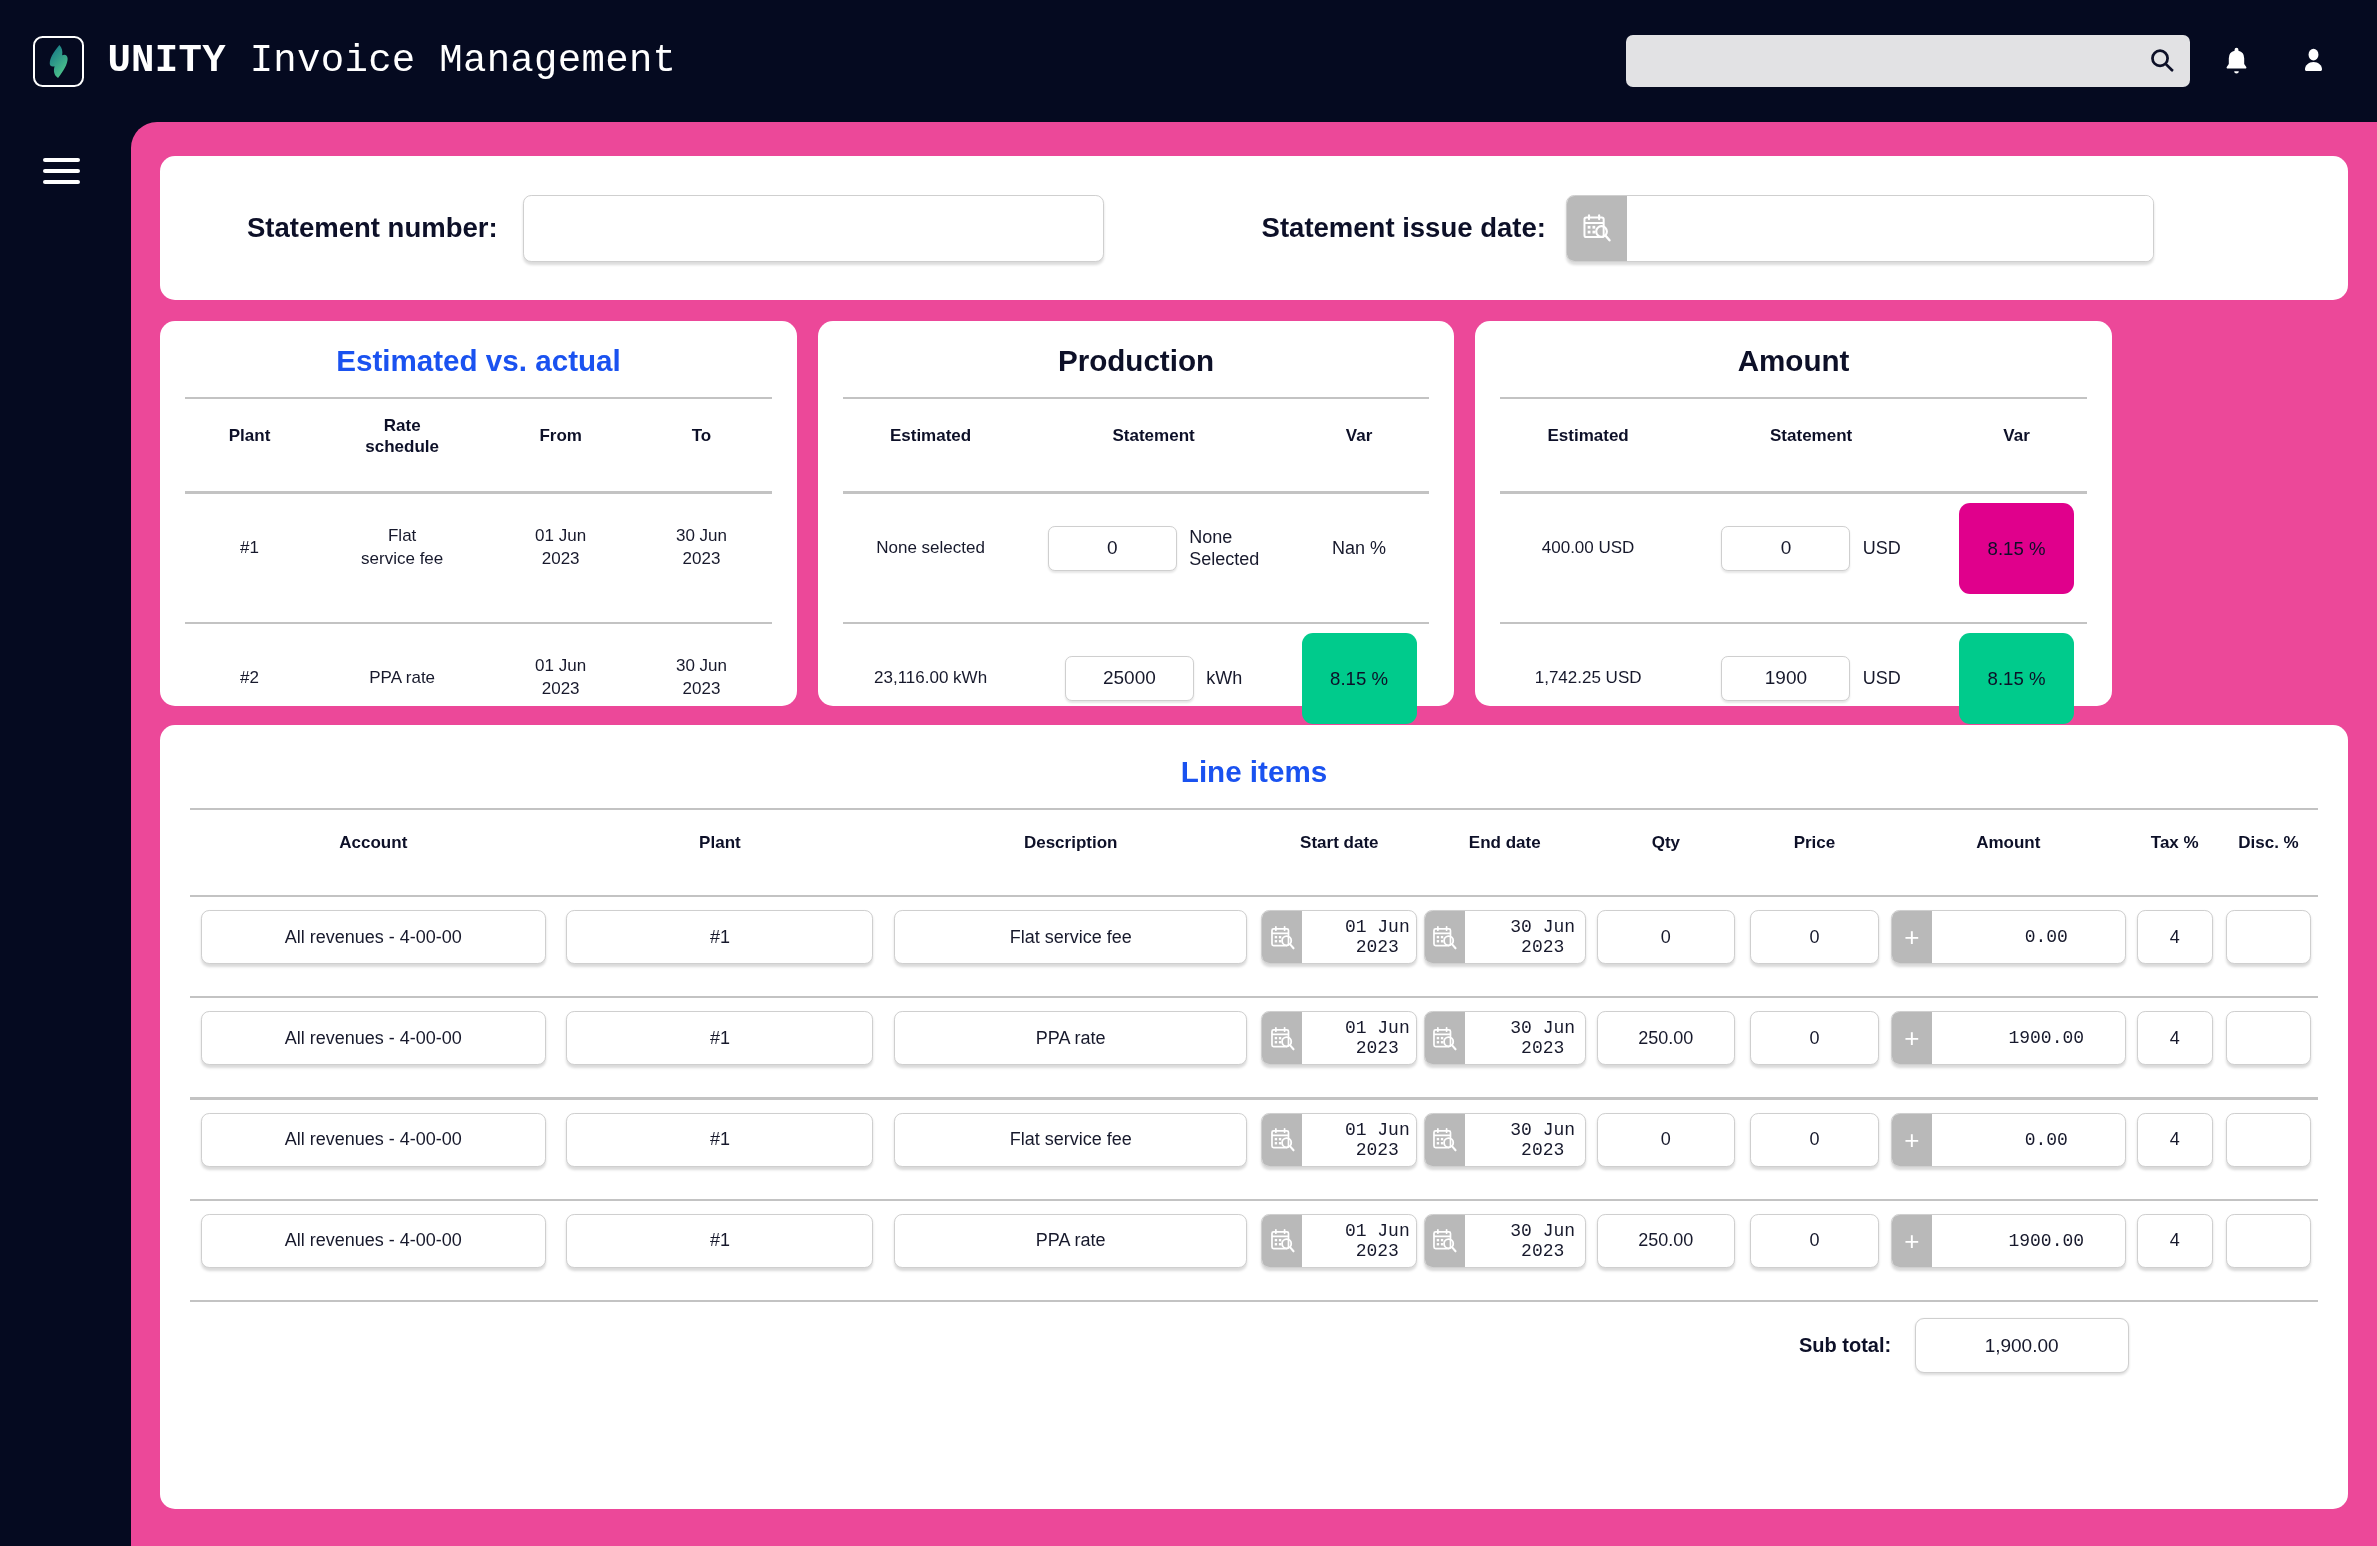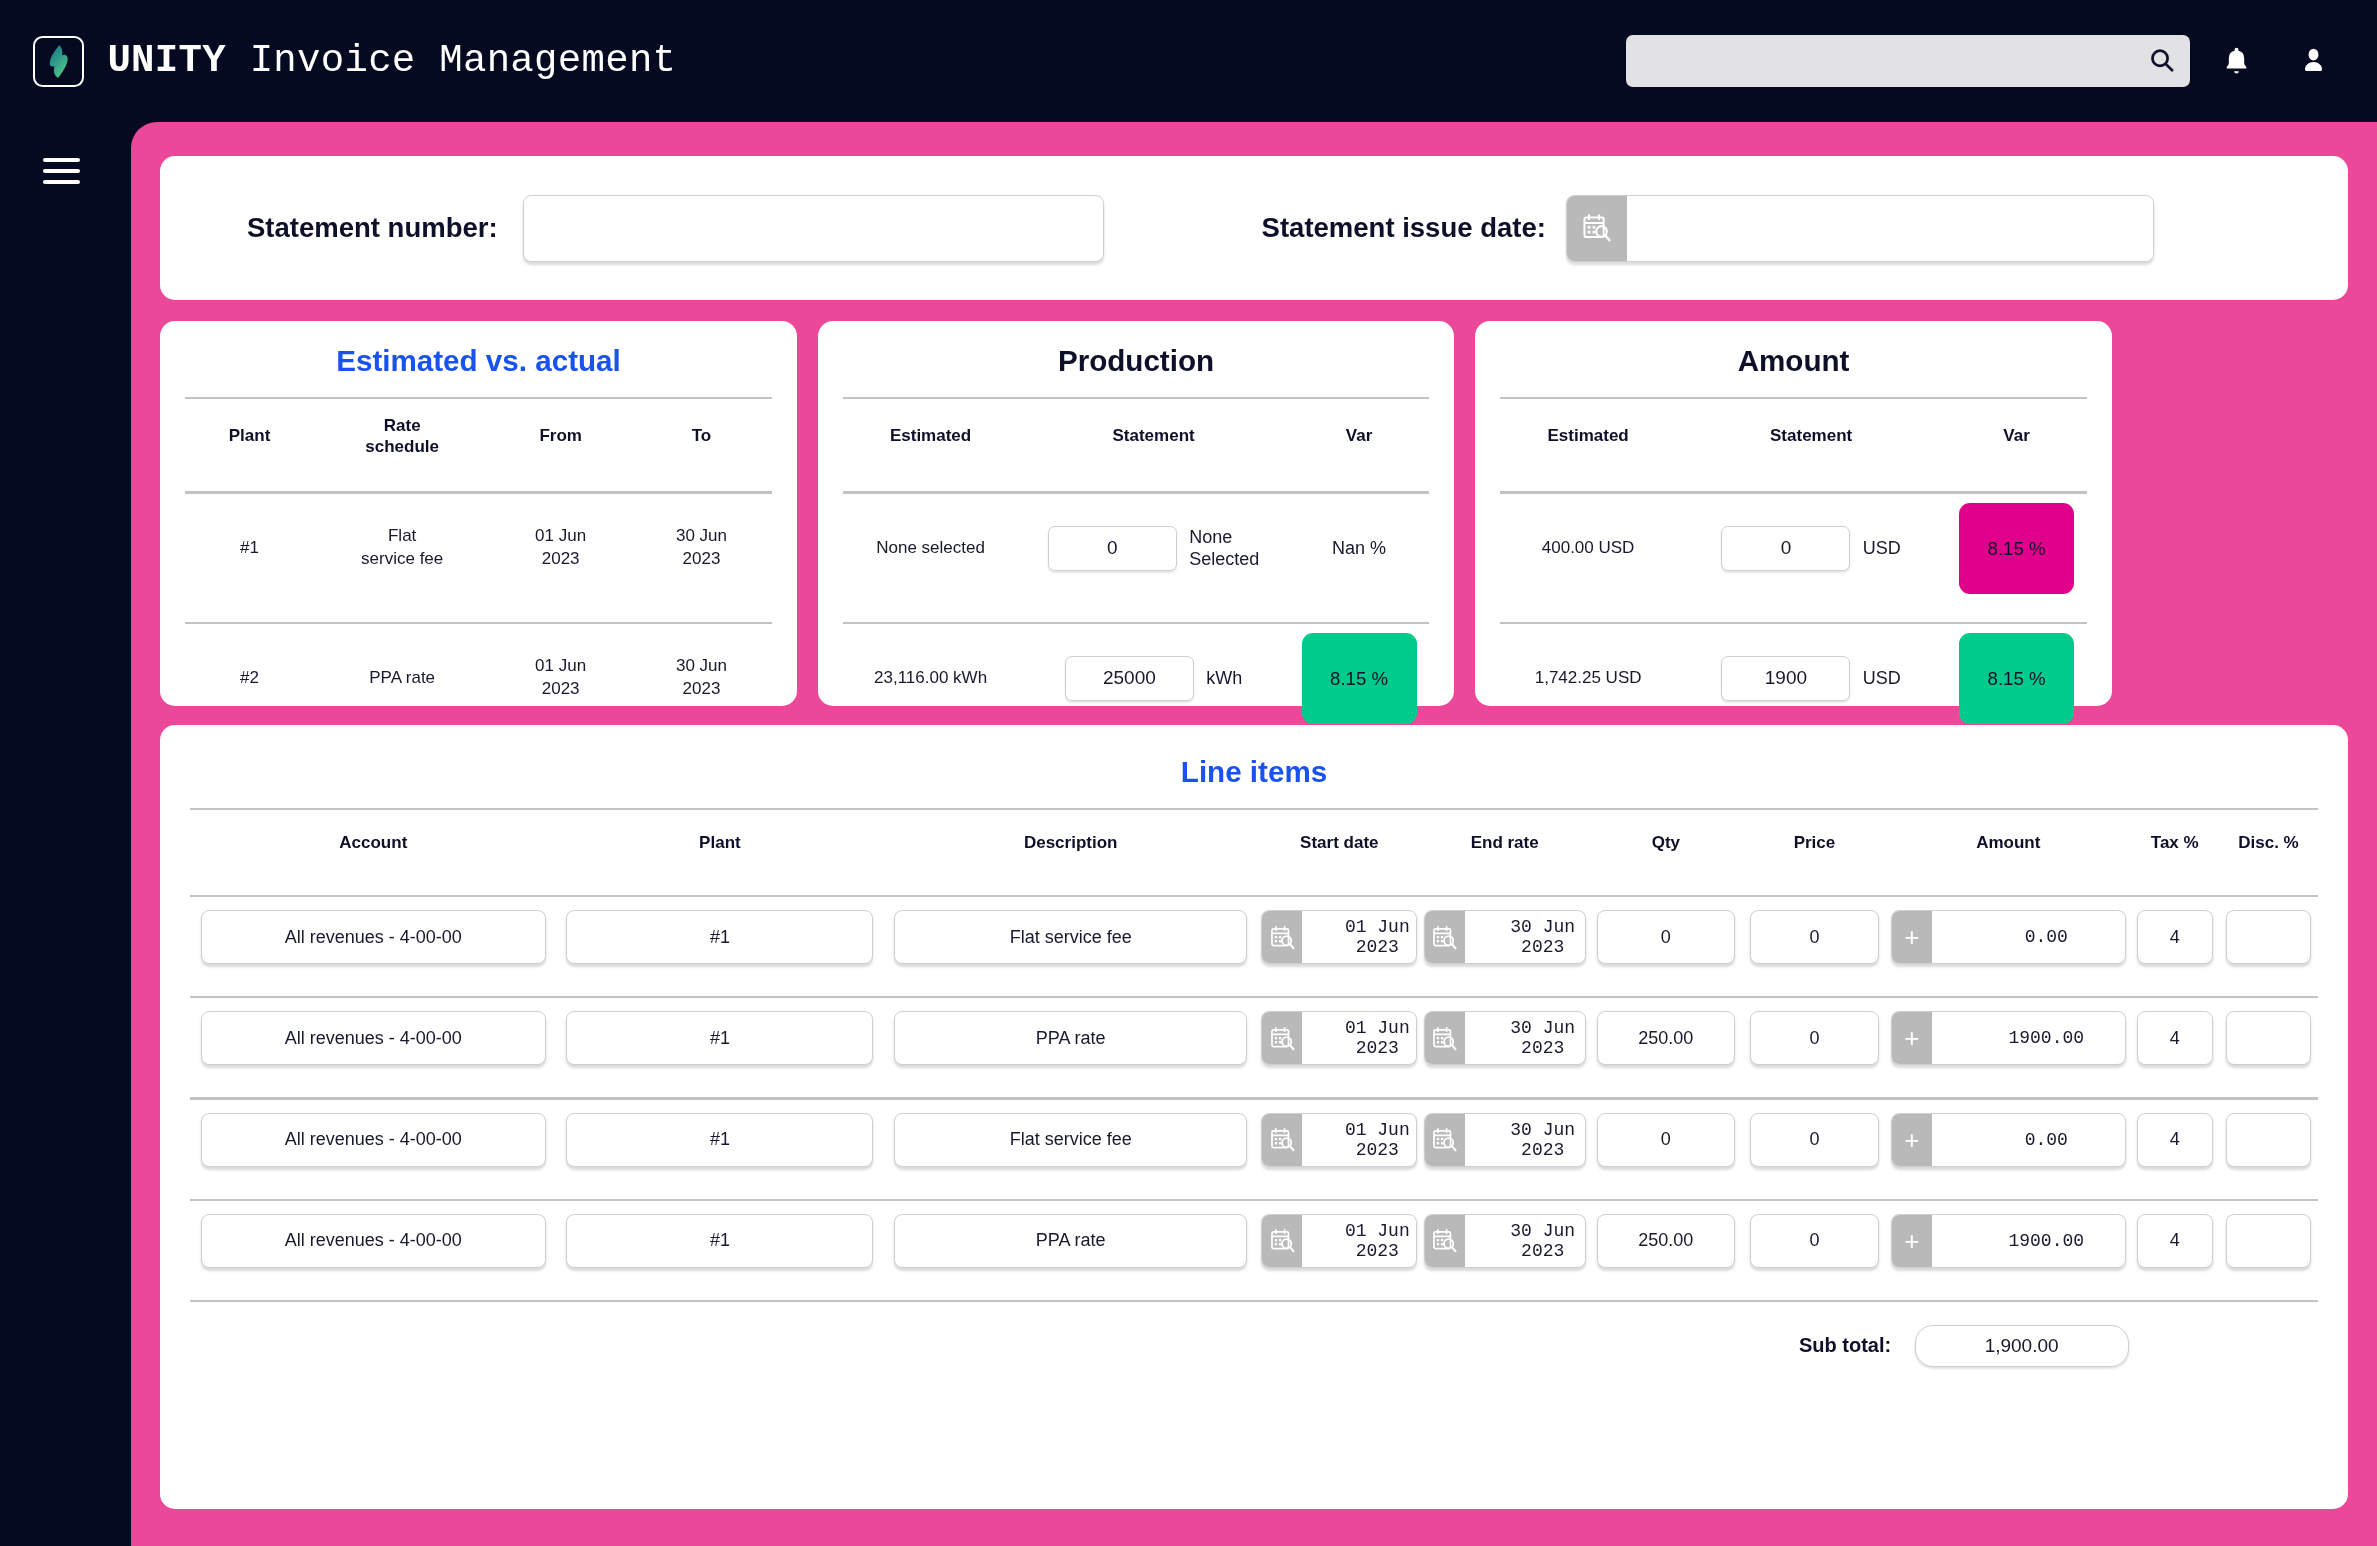--- a/index.html
+++ b/index.html
@@ -157,21 +157,21 @@
   }
   .grp .pre .plus { color: #fff; font-size: 26px; line-height: 1; font-weight: 300; }
   .grp .val {
     flex: 1; display: flex; align-items: center; justify-content: center;
     font-size: 18px; color: #17192c; border: 0; outline: none; text-align: center;
     font-family: Liberation Mono, monospace; background: transparent; padding-left: 36px;
   }
   .sub-row { display: flex; align-items: center; justify-content: flex-end; min-height: 88px; padding-right: 0; }
   .sub-lbl { font-size: 20px; font-weight: 700; color: #0d1028; margin-right: 23.4px; }
   .sub-val {
-    width: 214px; height: 42px; border: 1.4px solid #cfcfcf; border-radius: 18px; background: #fff;
+    width: 214px; height: 55px; border: 1.4px solid #cfcfcf; border-radius: 9px; background: #fff;
     box-shadow: 0 1.4px 2.7px rgba(0,0,0,.14);
     display: flex; align-items: center; justify-content: center; font-size: 19px; color: #17192c;
   }
   .sub-spacer { width: 8.9%; }
 </style>
 </head>
 <body>
 
 <div class="app">
 
@@ -373,21 +373,21 @@
 
     <div class="card line-card">
       <div class="card-title blue" style="margin-top:9.6px;">Line items</div>
       <div class="hr"></div>
 
       <div class="li-head">
         <div class="cw-account">Account</div>
         <div class="cw-plant">Plant</div>
         <div class="cw-desc">Description</div>
         <div class="cw-start">Start date</div>
-        <div class="cw-end">End rate</div>
+        <div class="cw-end">End date</div>
         <div class="cw-qty">Qty</div>
         <div class="cw-price">Price</div>
         <div class="cw-amount">Amount</div>
         <div class="cw-tax">Tax %</div>
         <div class="cw-disc">Disc. %</div>
       </div>
       <div class="hr"></div>
 
       <div id="li-rows">
           <div class="li-row">

